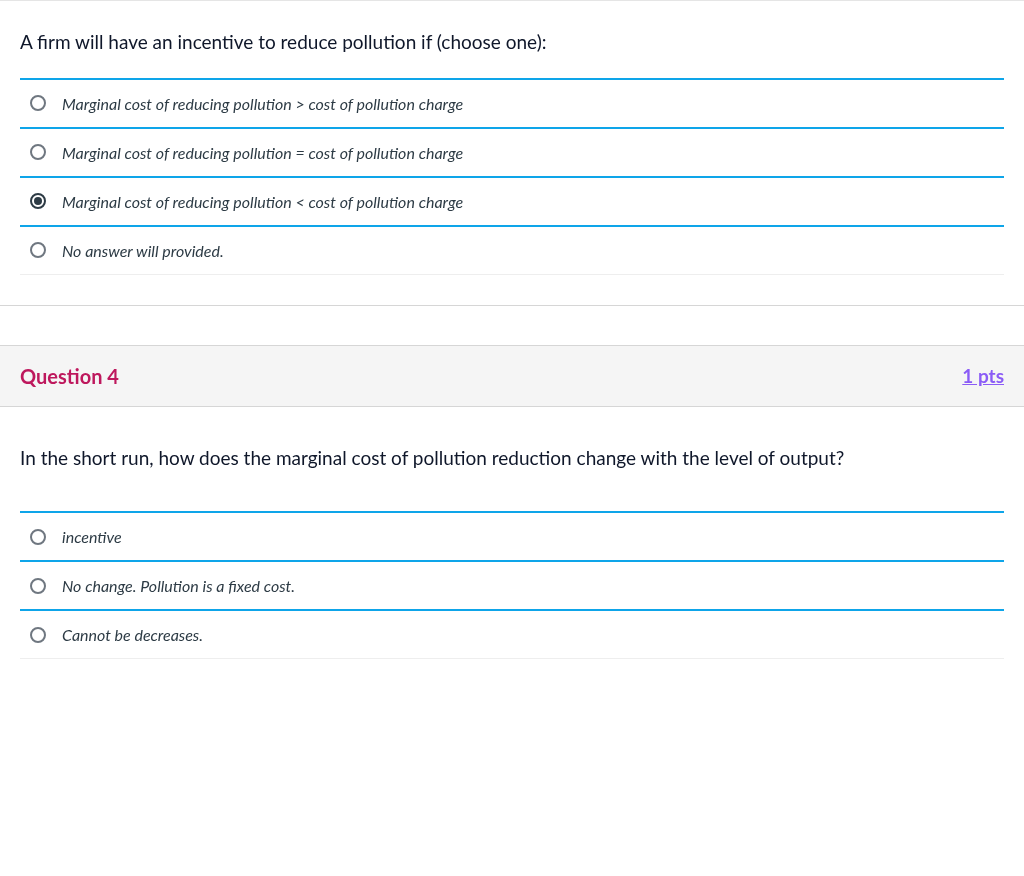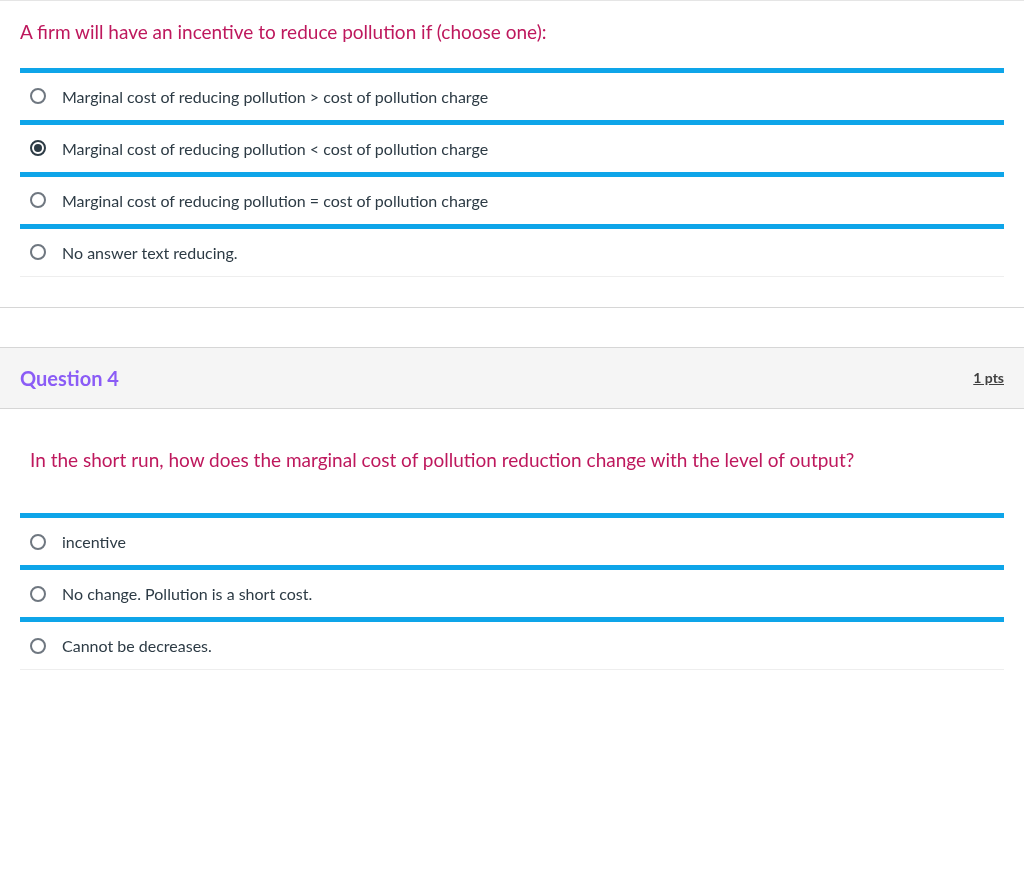--- a/index.html
+++ b/index.html
@@ -11,35 +11,36 @@
     font-family: "Lato", "Helvetica Neue", Helvetica, Arial, sans-serif;
     background: #ffffff;
     color: #2d3b45;
     width: 1024px;
   }
   .question-block {
     border-top: 1px solid #e5e5e5;
   }
   .question-prompt {
     font-size: 19px;
-    color: #be185d;
-    padding: 18px 20px 22px 20px;
+    color: #0f172a;
+    padding: 28px 20px 22px 20px;
     line-height: 1.4;
     font-weight: 400;
   }
   .options {
     margin: 0 20px 30px 20px;
   }
   .option-row {
     display: flex;
     align-items: center;
     padding: 14px 10px;
-    border-top: 5px solid #0ea5e9;
+    border-top: 2px solid #0ea5e9;
     font-size: 16px;
     color: #2d3b45;
+    font-style: italic;
   }
   .option-row:last-child {
     border-bottom: 1px solid #eeeeee;
   }
   .radio {
     width: 16px;
     height: 16px;
     border: 2px solid #6f7780;
     border-radius: 50%;
     margin-right: 16px;
@@ -69,72 +70,72 @@
     justify-content: space-between;
     align-items: center;
     padding: 18px 20px;
     background: #f5f5f5;
     border-top: 1px solid #d6d6d6;
     border-bottom: 1px solid #d6d6d6;
   }
   .question-title {
     font-size: 20px;
     font-weight: 700;
-    color: #8b5cf6;
+    color: #be185d;
   }
   .question-pts {
-    font-size: 14px;
+    font-size: 19px;
     font-weight: 700;
-    color: #404040;
+    color: #8b5cf6;
     text-decoration: underline;
   }
   .q2-options {
     margin: 10px 20px 18px 20px;
   }
 </style>
 </head>
 <body>
 
 <div class="question-block">
   <div class="question-prompt">A firm will have an incentive to reduce pollution if (choose one):</div>
   <div class="options">
     <div class="option-row">
       <span class="radio"></span>
       <span>Marginal cost of reducing pollution &gt; cost of pollution charge</span>
     </div>
     <div class="option-row">
+      <span class="radio"></span>
+      <span>Marginal cost of reducing pollution = cost of pollution charge</span>
+    </div>
+    <div class="option-row">
       <span class="radio selected"></span>
       <span>Marginal cost of reducing pollution &lt; cost of pollution charge</span>
     </div>
     <div class="option-row">
       <span class="radio"></span>
-      <span>Marginal cost of reducing pollution = cost of pollution charge</span>
-    </div>
-    <div class="option-row">
-      <span class="radio"></span>
-      <span>No answer text reducing.</span>
+      <span>No answer will provided.</span>
     </div>
   </div>
 </div>
 
 <div class="gap"></div>
 
 <div>
   <div class="question-header">
     <span class="question-title">Question 4</span>
     <span class="question-pts">1 pts</span>
   </div>
-  <div class="question-prompt" style="padding-top:38px;padding-bottom:30px;margin-left:10px;">In the short run, how does the marginal cost of pollution reduction change with the level of output?</div>
+  <div class="question-prompt" style="padding-top:38px;padding-bottom:30px;">In the short run, how does the marginal cost of pollution reduction change with the level of output?</div>
   <div class="options q2-options">
     <div class="option-row">
       <span class="radio"></span>
       <span>incentive</span>
     </div>
     <div class="option-row">
       <span class="radio"></span>
-      <span>No change. Pollution is a short cost.</span>
+      <span>No change. Pollution is a fixed cost.</span>
     </div>
     <div class="option-row">
       <span class="radio"></span>
       <span>Cannot be decreases.</span>
     </div>
   </div>
 </div>
 
 </body></html>

